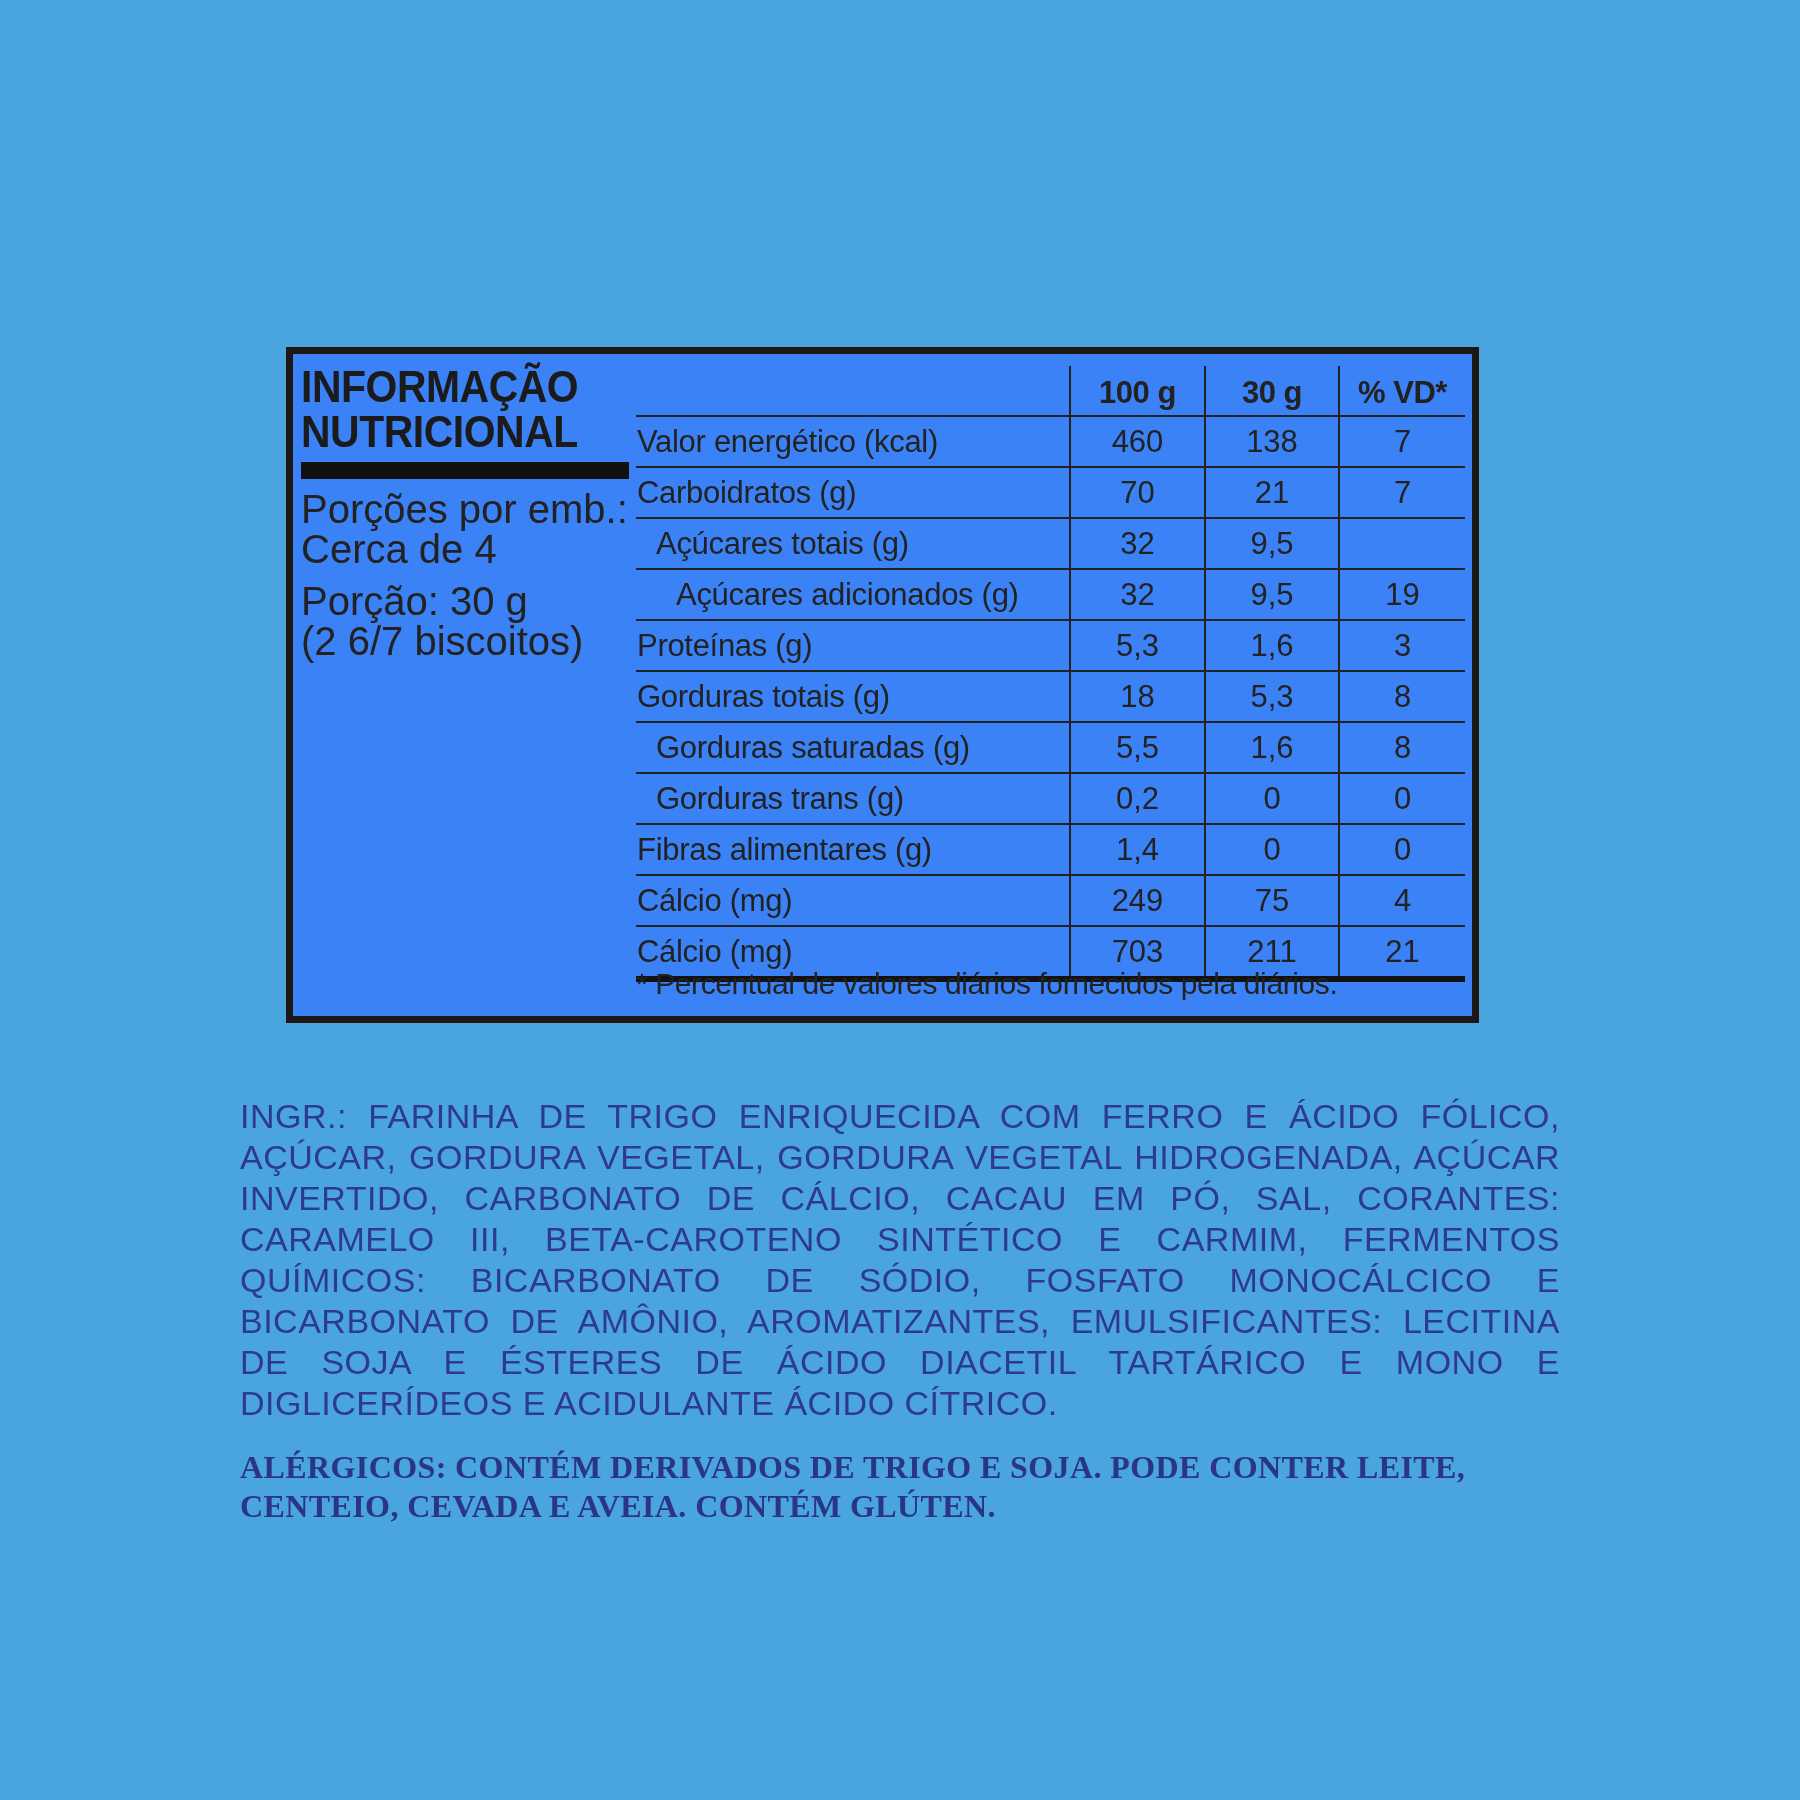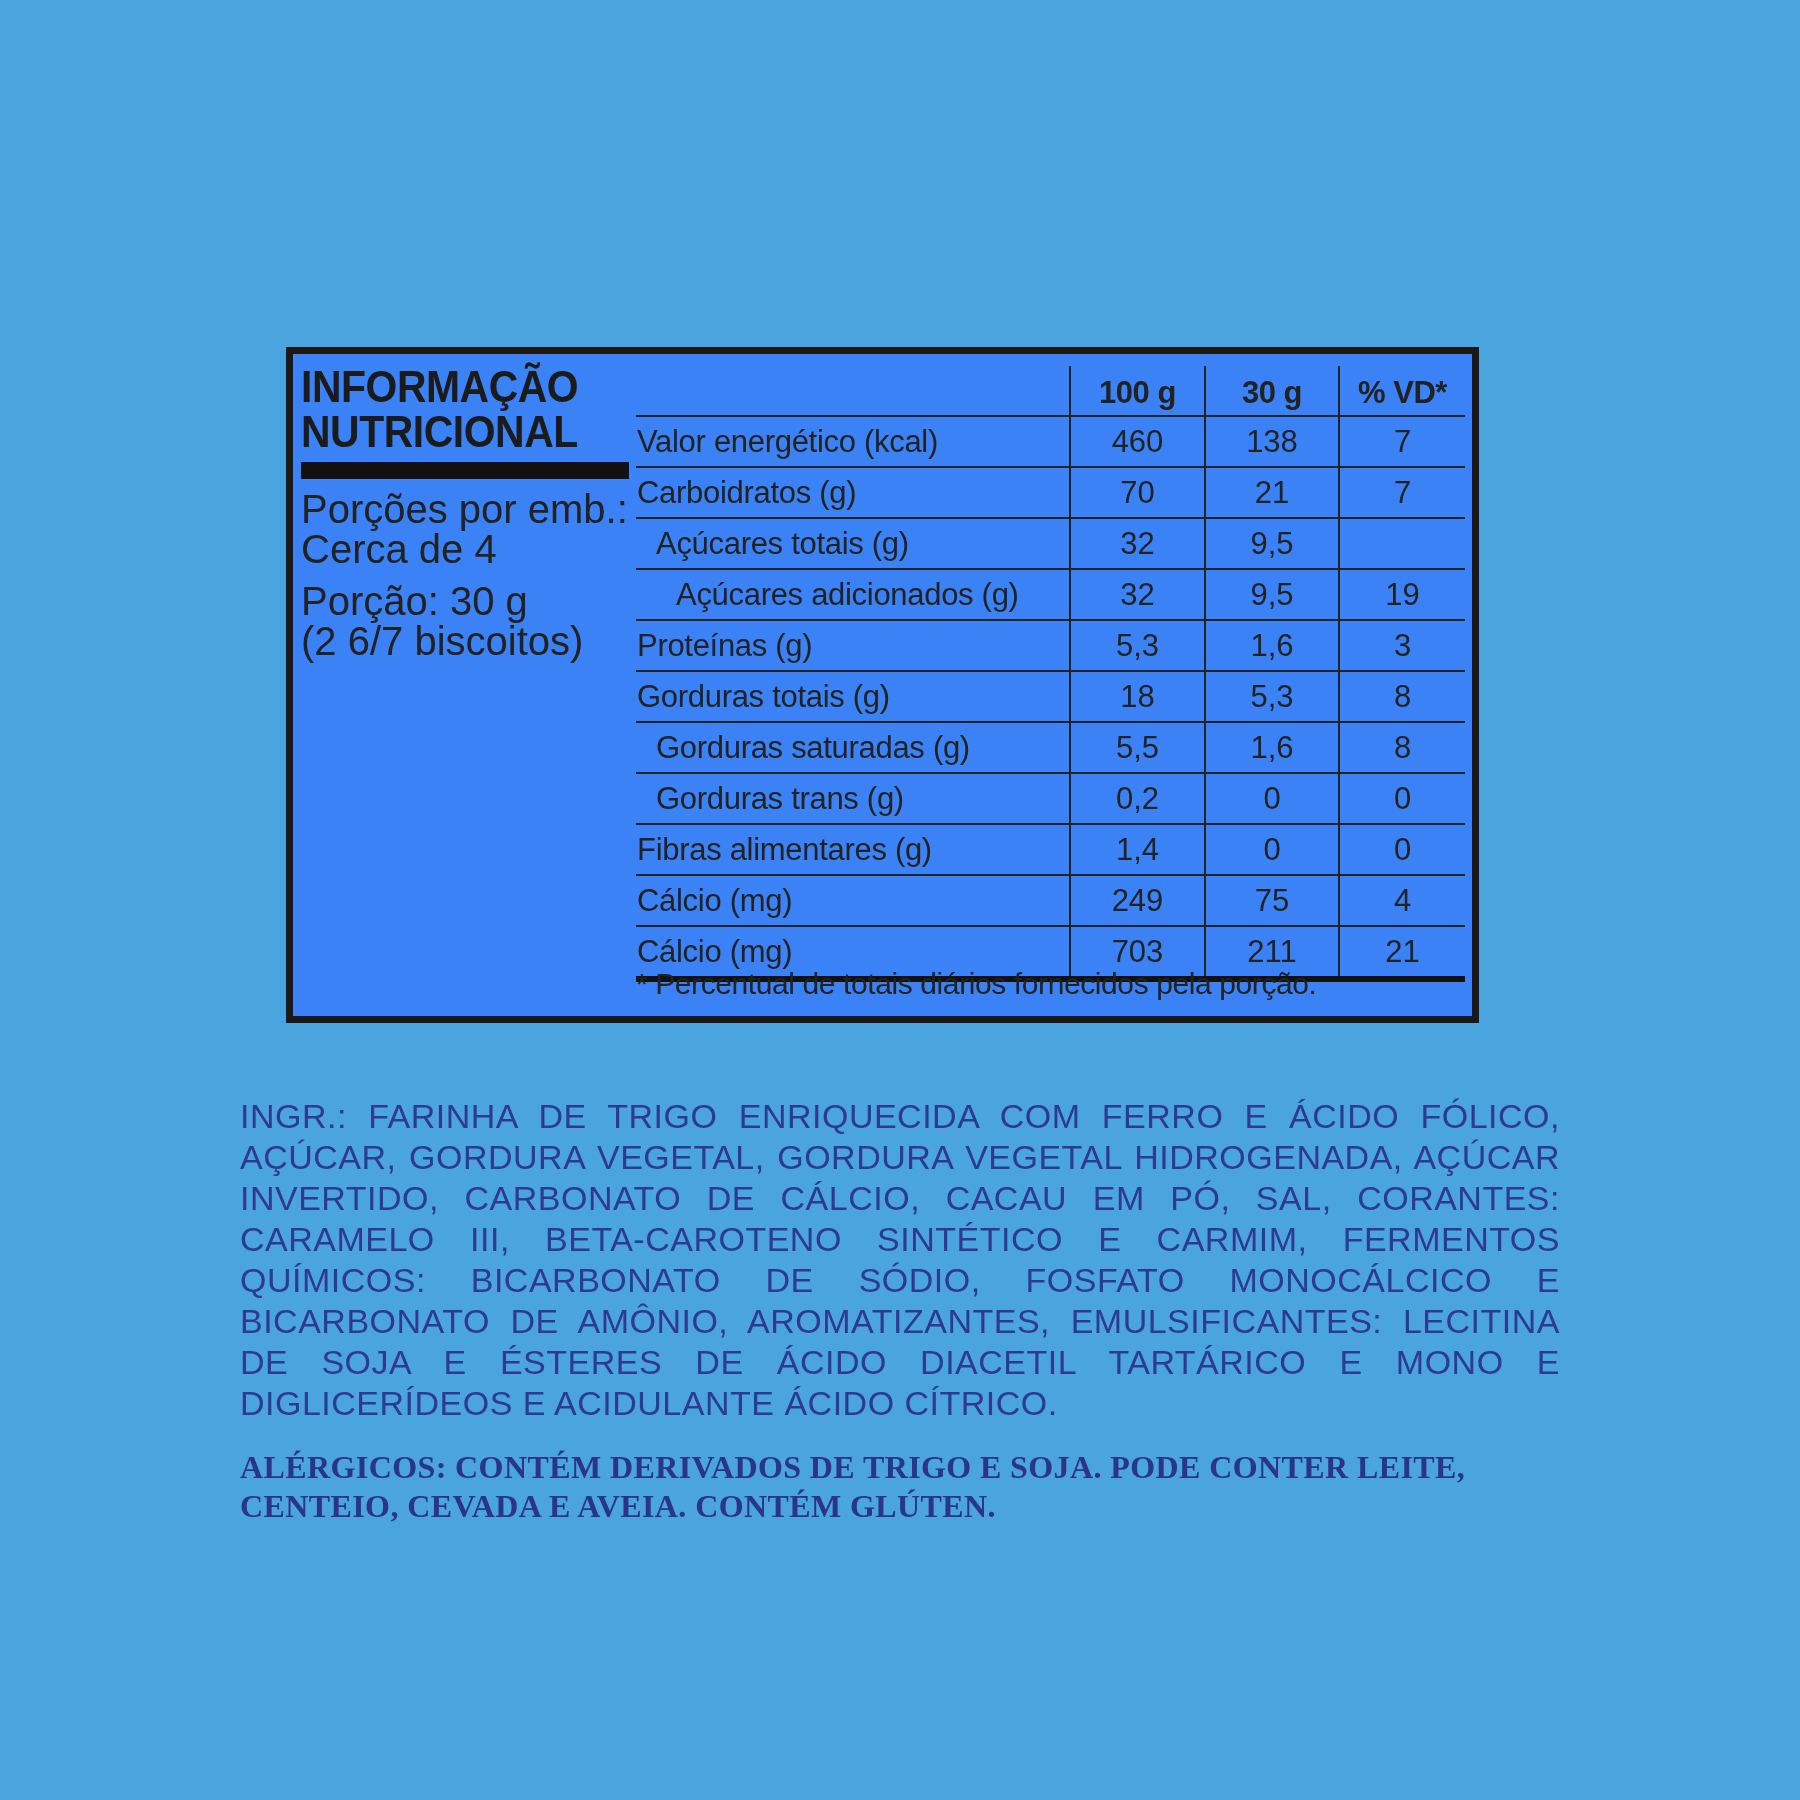--- a/index.html
+++ b/index.html
@@ -213,17 +213,17 @@
         </tr>
         <tr class="last">
           <td class="name">Cálcio (mg)</td>
           <td class="num">703</td>
           <td class="num">211</td>
           <td class="num">21</td>
         </tr>
       </tbody>
   </table>
 
-  <div class="footnote">* Percentual de totais diários fornecidos pela porção.</div>
+  <div class="footnote">* Percentual de valores diários fornecidos pela diários.</div>
 </div>
 
 <div class="ingredients">INGR.: FARINHA DE TRIGO ENRIQUECIDA COM FERRO E ÁCIDO FÓLICO, AÇÚCAR, GORDURA VEGETAL, GORDURA VEGETAL HIDROGENADA, AÇÚCAR INVERTIDO, CARBONATO DE CÁLCIO, CACAU  EM PÓ, SAL, CORANTES: CARAMELO III, BETA-CAROTENO SINTÉTICO E CARMIM, FERMENTOS QUÍMICOS: BICARBONATO DE SÓDIO, FOSFATO MONOCÁLCICO E BICARBONATO DE AMÔNIO,  AROMATIZANTES, EMULSIFICANTES: LECITINA DE SOJA E ÉSTERES DE ÁCIDO DIACETIL TARTÁRICO E MONO E DIGLICERÍDEOS E ACIDULANTE ÁCIDO CÍTRICO.</div>
 <div class="allergens">ALÉRGICOS: CONTÉM DERIVADOS DE TRIGO E SOJA. PODE CONTER LEITE, CENTEIO, CEVADA E AVEIA. CONTÉM GLÚTEN.</div>
 
 </body></html>

